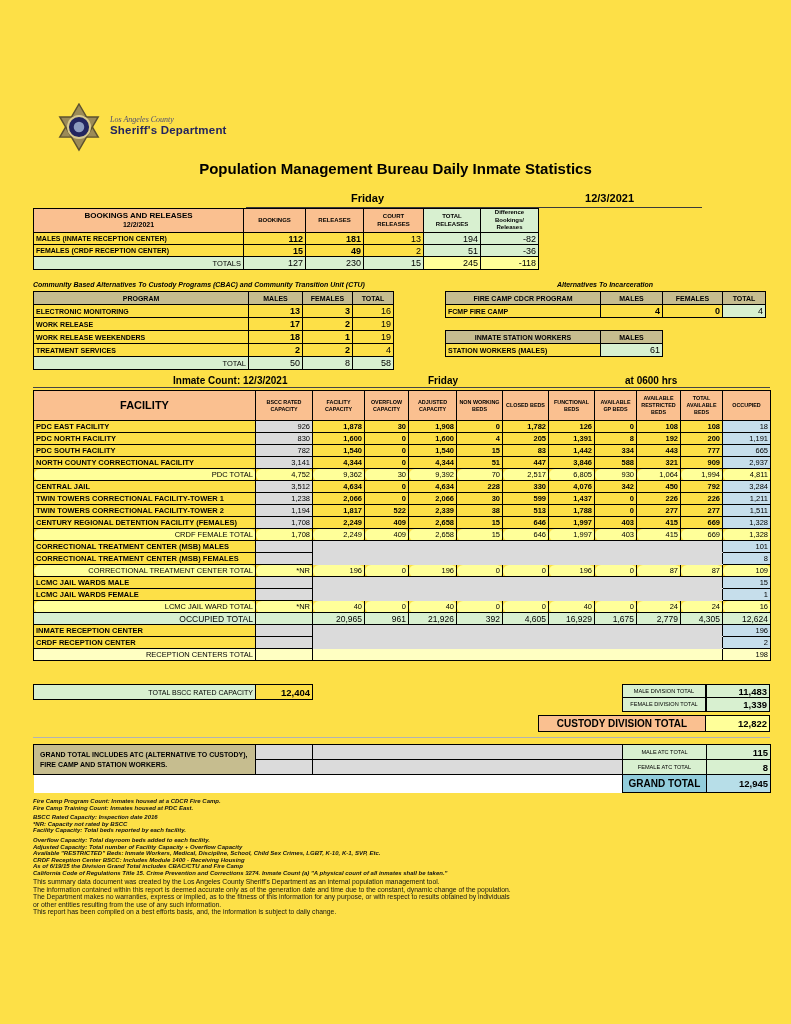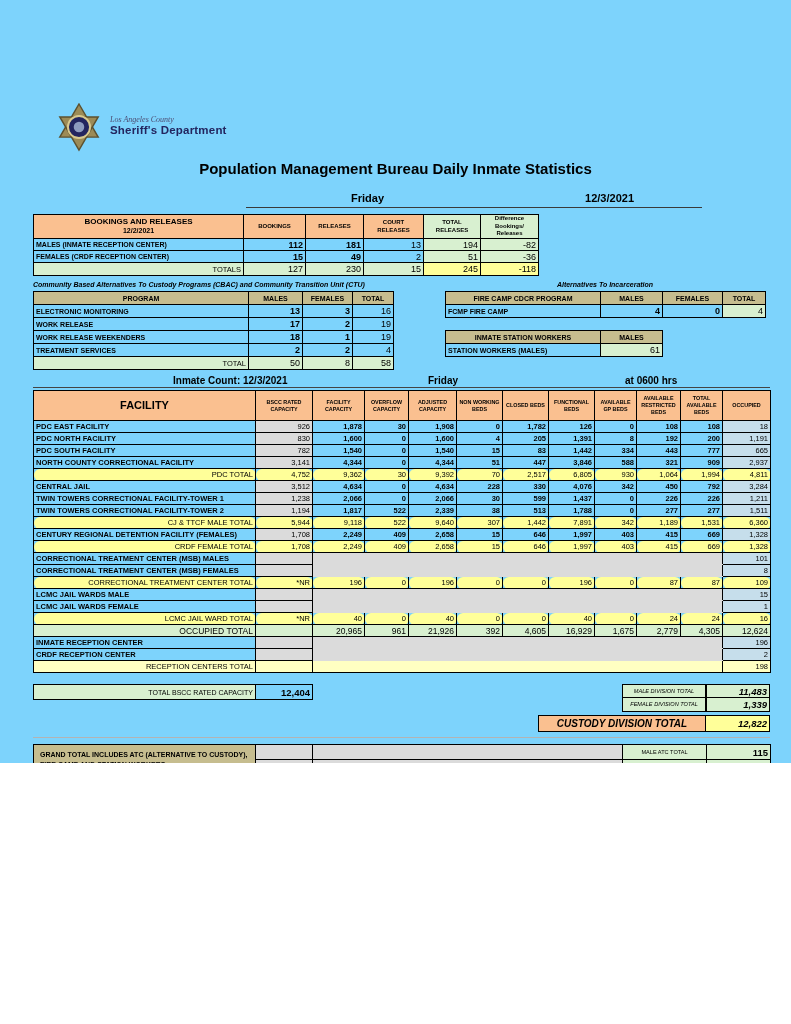--- a/index.html
+++ b/index.html
@@ -3,21 +3,21 @@
 <meta charset="utf-8">
 <style>
   :root{
     --orange:#FAC090; --tan:#C6BD8F; --green:#D8F0D0; --yellow:#FFFF99;
     --paleyellow:#FFFFC2; --blue:#C6DEEB; --grey:#DBDBDB; --gtblue:#92CDDC;
     --gtpale:#B7DEE8; --ink:#000;
   }
   *{box-sizing:border-box;}
   html,body{margin:0;padding:0;background:#fff;}
   body{font-family:"Liberation Sans", sans-serif; color:#000;}
-  .page{position:relative;width:791px;height:763px;background:#7dd3fc;overflow:hidden;}
+  .page{position:relative;width:791px;height:1024px;background:#fde047;overflow:hidden;}
 
   
   .logo{position:absolute;left:55px;top:103px;display:flex;align-items:flex-start;}
   .logo svg{display:block;}
   .logo-text{margin-left:7px;margin-top:12px;}
   .county{font-family:"Liberation Serif", serif;font-style:italic;font-size:8px;color:#4c4c72;}
   .dept{font-size:11.5px;font-weight:bold;color:#23255f;letter-spacing:.2px;}
   .title{position:absolute;left:0;top:160px;width:791px;text-align:center;font-size:15px;font-weight:bold;}
   .dateline{position:absolute;left:246px;top:190px;width:456px;height:18px;border-bottom:1.5px solid #3a3a3a;}
   .dateline .day{position:absolute;left:105px;top:2px;font-size:11px;font-weight:bold;}
@@ -25,21 +25,21 @@
 
   
   table{border-collapse:collapse;table-layout:fixed;}
   td,th{border:1px solid #000;padding:0 2px;overflow:hidden;white-space:nowrap;}
   .num{text-align:right;font-size:9px;}
   .bold{font-weight:bold;}
   .green{background:var(--green);margin-left:12px;}
   .yellow{background:var(--yellow);}
 
   
-  .bookings{position:absolute;left:33px;top:214px;width:505px;border:1.5px solid #000;}
+  .bookings{position:absolute;left:33px;top:208px;width:505px;border:1.5px solid #000;}
   .bookings th{background:var(--orange);font-size:6px;font-weight:bold;white-space:normal;line-height:1.25;height:24px;}
   .bookings th.bk-label{font-size:8px;}
   .bookings th.bk-label .sub{font-size:7px;}
   .bookings th.grnh{background:var(--green);}
   .bookings tbody tr{height:12px;}
   .bookings .bk-lbl{font-size:7px;font-weight:bold;text-align:left;}
   .bookings .bk-tlabel{font-size:7.5px;text-align:right;background:var(--green);}
   .bookings tr.bk-total{height:13px;}
   .bookings tr.bk-total td{border-top:1.5px solid #000;}
 
@@ -80,21 +80,21 @@
   tr.subtotal td{background:var(--yellow);border-top:1.5px solid #000;border-bottom:1.5px solid #000;text-align:right;border-radius:6px;}
   tr.subtotal td.tlabel{text-align:right;}
   tr.occtotal td{background:var(--green);border-top:1.5px solid #000;border-bottom:1.5px solid #000;text-align:right;font-size:8.5px;}
   tr.rectotal td{background:var(--paleyellow);border-top:1.5px solid #000;border-bottom:1.5px solid #000;text-align:right;}
 
   
   .bscc-bar{position:absolute;left:33px;top:684px;width:279px;border:1.5px solid #000;}
   .bscc-bar td{height:15px;}
   .bscc-bar .lbl{background:var(--green);font-size:7px;text-align:right;width:222px;}
   .bscc-bar .val{font-size:9.5px;font-weight:bold;text-align:right;width:57px;}
-  .division{position:absolute;right:21px;top:684px;font-style:italic;}
+  .division{position:absolute;right:21px;top:684px;}
   .div-row{display:flex;justify-content:flex-end;}
   .div-row .dlbl{width:84px;height:14px;border:1px solid #000;background:var(--green);font-size:5.6px;text-align:center;line-height:13px;}
   .div-row .dval{width:64px;height:14px;border:1px solid #000;background:var(--green);font-size:9.5px;font-weight:bold;text-align:right;line-height:13px;padding:0 2px;}
   .div-row.r2 .dlbl,.div-row.r2 .dval{border-top:none;}
   .custody{display:flex;justify-content:flex-end;margin-top:3px;}
   .custody .clbl{width:168px;height:17px;border:1.5px solid #000;background:var(--orange);font-size:10px;font-weight:bold;text-align:center;line-height:15px;}
   .custody .cval{width:64px;height:17px;border:1.5px solid #000;border-left:none;background:var(--yellow);font-size:9.5px;font-weight:bold;text-align:right;line-height:15px;padding:0 2px;}
 
   .rule-grey{position:absolute;left:33px;top:737px;width:737px;border-top:1px solid #b3b3b3;}
 
@@ -426,34 +426,20 @@
           <td class="vb">522</td>
           <td class="vb">2,339</td>
           <td class="vb">38</td>
           <td class="vb">513</td>
           <td class="vb">1,788</td>
           <td class="vb">0</td>
           <td class="vb">277</td>
           <td class="vb">277</td>
           <td class="occ">1,511</td>
         </tr>
-        <tr class="subtotal">
-          <td class="tlabel">CJ &amp; TTCF MALE TOTAL</td>
-          <td>5,944</td>
-          <td>9,118</td>
-          <td>522</td>
-          <td>9,640</td>
-          <td>307</td>
-          <td>1,442</td>
-          <td>7,891</td>
-          <td>342</td>
-          <td>1,189</td>
-          <td>1,531</td>
-          <td>6,360</td>
-        </tr>
         <tr>
           <td class="flabel">CENTURY REGIONAL DETENTION FACILITY (FEMALES)</td>
           <td class="bscc">1,708</td>
           <td class="vb">2,249</td>
           <td class="vb">409</td>
           <td class="vb">2,658</td>
           <td class="vb">15</td>
           <td class="vb">646</td>
           <td class="vb">1,997</td>
           <td class="vb">403</td>

